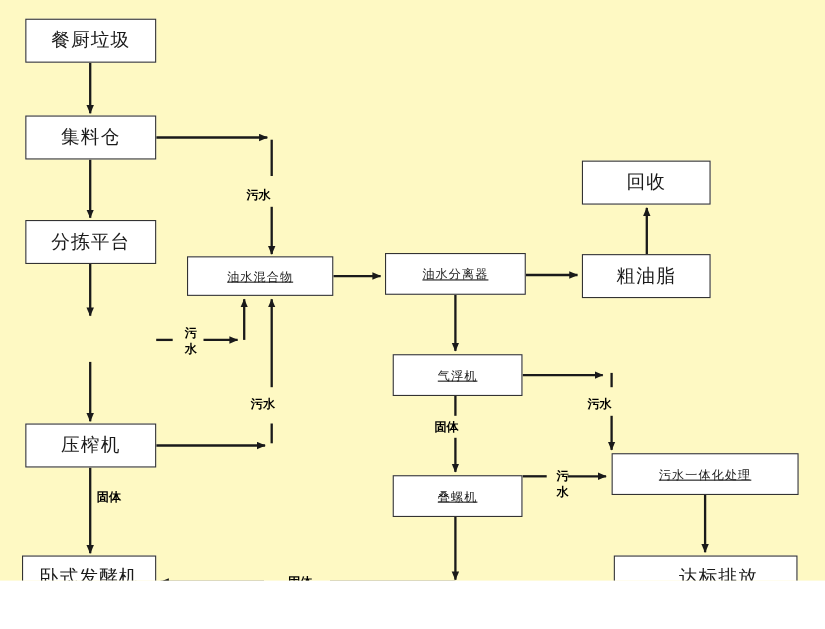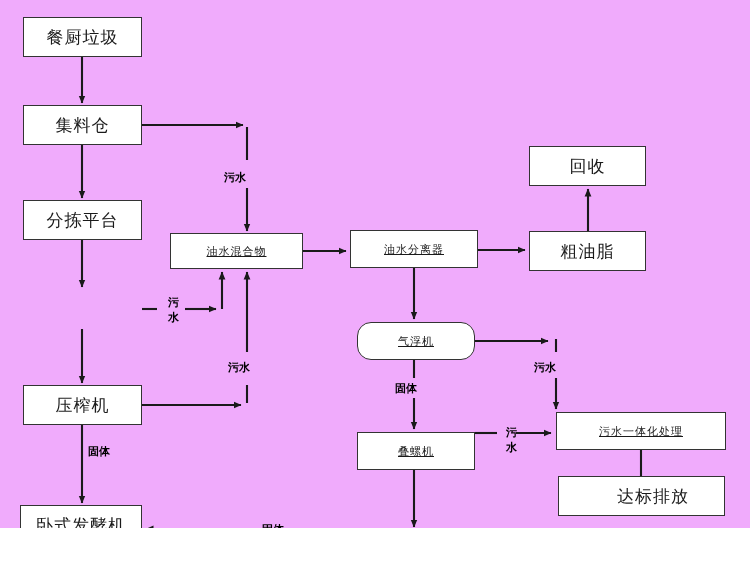--- a/index.html
+++ b/index.html
@@ -8,21 +8,21 @@
     padding: 0;
     background: #ffffff;
   }
   body {
     font-family: "DejaVu Sans", "Liberation Sans", sans-serif;
   }
   #canvas {
     position: relative;
     width: 750px;
     height: 528px;
-    background: #f0abfc;
+    background: #fef9c3;
     overflow: hidden;
   }
   #svg-layer {
     position: absolute;
     left: 0;
     top: 0;
     width: 750px;
     height: 572px;
   }
   .node {
@@ -116,27 +116,27 @@
   </svg>
 
   <div class="node" style="left:23px;  top:17px;  width:119px; height:40px;">餐厨垃圾</div>
   <div class="node" style="left:23px;  top:200px; width:119px; height:40px;">分拣平台</div>
   <div class="node" style="left:23px;  top:105px; width:119px; height:40px;">集料仓</div>
   <div class="node" style="left:23px;  top:385px; width:119px; height:40px;">压榨机</div>
   <div class="node" style="left:20px;  top:505px; width:122px; height:40px;">卧式发酵机</div>
 
   <div class="node small-text" style="left:170px; top:233px; width:133px; height:36px;">油水混合物</div>
   <div class="node small-text" style="left:350px; top:230px; width:128px; height:38px;">油水分离器</div>
-  <div class="node small-text" style="left:357px; top:322px; width:118px; height:38px;border-radius:14px;">气浮机</div>
+  <div class="node small-text" style="left:357px; top:322px; width:118px; height:38px;">气浮机</div>
   <div class="node small-text" style="left:357px; top:432px; width:118px; height:38px;">叠螺机</div>
 
   <div class="node" style="left:529px; top:146px; width:117px; height:40px;">回收</div>
   <div class="node" style="left:529px; top:231px; width:117px; height:40px;text-align:center;">粗油脂</div>
   <div class="node small-text" style="left:556px; top:412px; width:170px; height:38px;">污水一体化处理</div>
-  <div class="node" style="left:558px; top:476px; width:167px; height:40px;padding-left:23px;">达标排放</div>
+  <div class="node" style="left:558px; top:505px; width:167px; height:40px;padding-left:23px;">达标排放</div>
 
   <div class="edge-label" style="left:224px; top:172px;">污水</div>
   <div class="edge-label vertical" style="left:168px; top:295px;">污
 水</div>
   <div class="edge-label" style="left:228px; top:362px;">污水</div>
   <div class="edge-label" style="left:88px;  top:446px;">固体</div>
   <div class="edge-label" style="left:534px; top:362px;">污水</div>
   <div class="edge-label" style="left:395px; top:383px;">固体</div>
   <div class="edge-label vertical" style="left:506px; top:425px;">污
 水</div>

